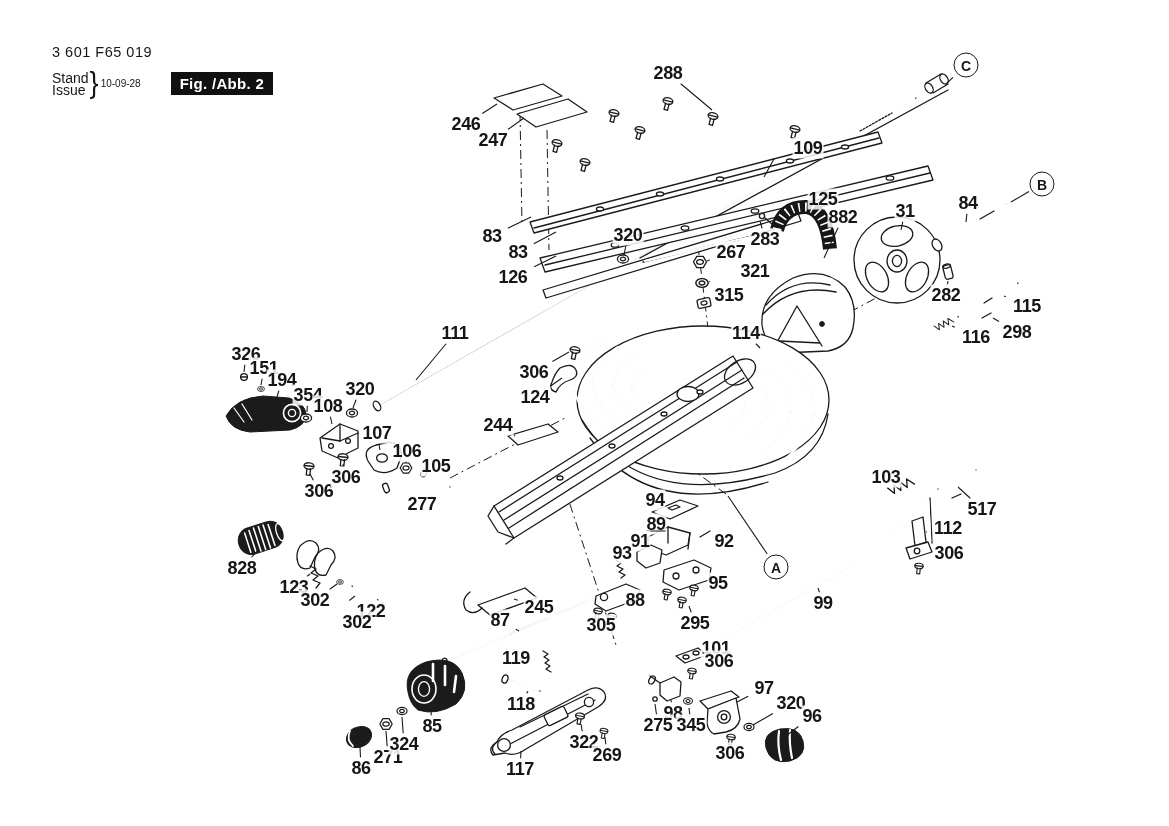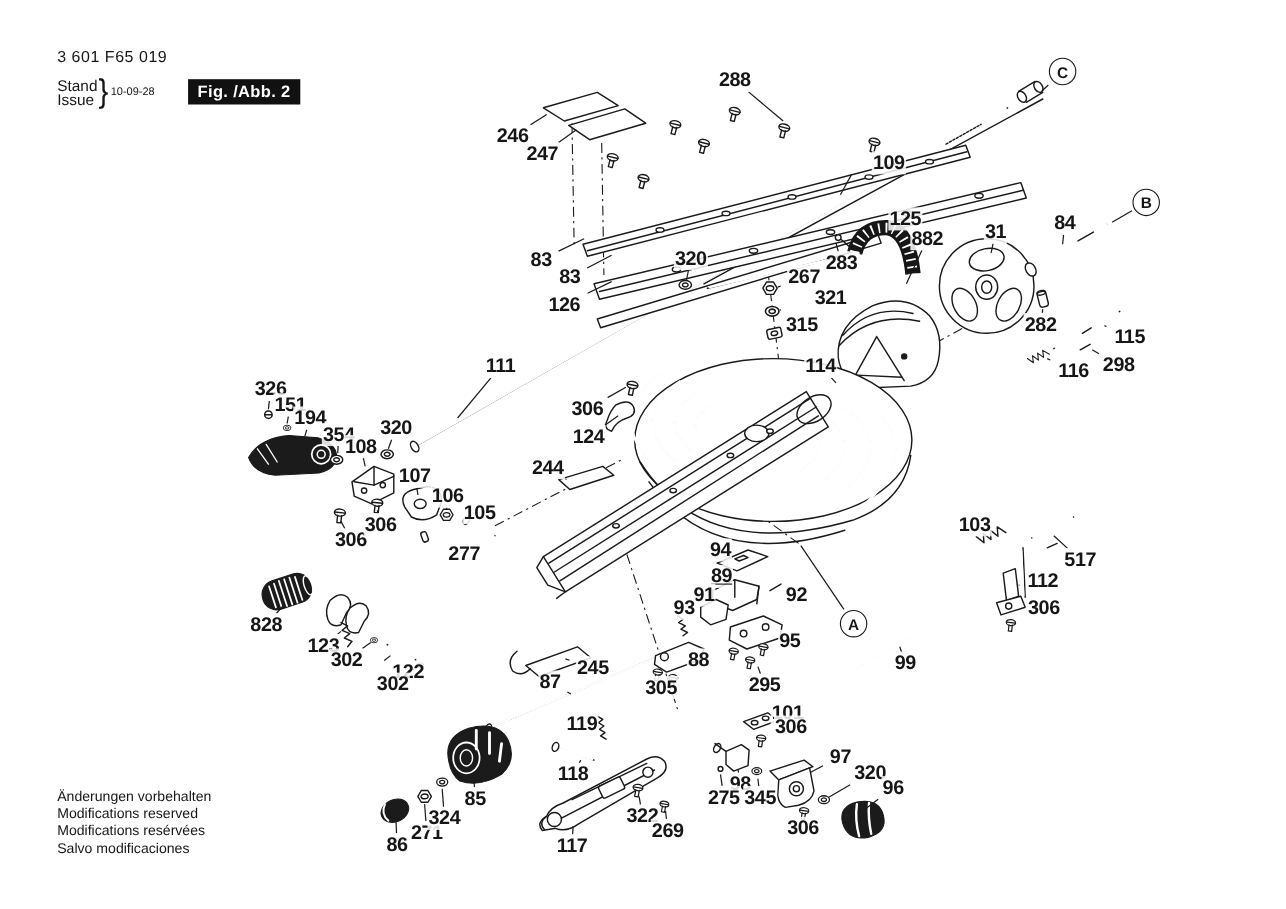--- a/index.html
+++ b/index.html
@@ -511,21 +511,21 @@
       <div class="lbl" style="left: 601px; top: 625px;">305</div>
       <div class="lbl" style="left: 695px; top: 623px;">295</div>
       <div class="lbl" style="left: 823px; top: 603px;">99</div>
       <div class="lbl" style="left: 242px; top: 568px;">828</div>
       <div class="lbl" style="left: 294px; top: 587px;">123</div>
       <div class="lbl" style="left: 315px; top: 600px;">302</div>
       <div class="lbl" style="left: 336px; top: 611px; margin-left: 35px;">122</div>
       <div class="lbl" style="left: 357px; top: 622px;">302</div>
       <div class="lbl" style="left: 500px; top: 620px;">87</div>
       <div class="lbl" style="left: 539px; top: 607px;">245</div>
-      <div class="lbl" style="left: 529px; top: 658px;">119</div>
+      <div class="lbl" style="left: 516px; top: 658px;">119</div>
       <div class="lbl" style="left: 521px; top: 704px;">118</div>
       <div class="lbl" style="left: 432px; top: 726px;">85</div>
       <div class="lbl" style="left: 361px; top: 768px;">86</div>
       <div class="lbl" style="left: 388px; top: 757px;">271</div>
       <div class="lbl" style="left: 404px; top: 744px;">324</div>
       <div class="lbl" style="left: 520px; top: 769px;">117</div>
       <div class="lbl" style="left: 584px; top: 742px;">322</div>
       <div class="lbl" style="left: 607px; top: 755px;">269</div>
       <div class="lbl" style="left: 716px; top: 648px;">101</div>
       <div class="lbl" style="left: 719px; top: 661px;">306</div>
@@ -534,19 +534,13 @@
       <div class="lbl" style="left: 691px; top: 725px;">345</div>
       <div class="lbl" style="left: 764px; top: 688px;">97</div>
       <div class="lbl" style="left: 791px; top: 703px;">320</div>
       <div class="lbl" style="left: 812px; top: 716px;">96</div>
       <div class="lbl" style="left: 730px; top: 753px;">306</div>
       <div class="ref" style="left: 966px; top: 65px;">C</div>
       <div class="ref" style="left: 1042px; top: 184px;">B</div>
       <div class="ref" style="left: 776px; top: 567px;">A</div>
     </div>
 
-  <div class="ftr">
-    <div>Änderungen vorbehalten</div>
-    <div>Modifications reserved</div>
-    <div>Modifications resérvées</div>
-    <div>Salvo modificaciones</div>
-  </div>
 </div>
 
 </body></html>

